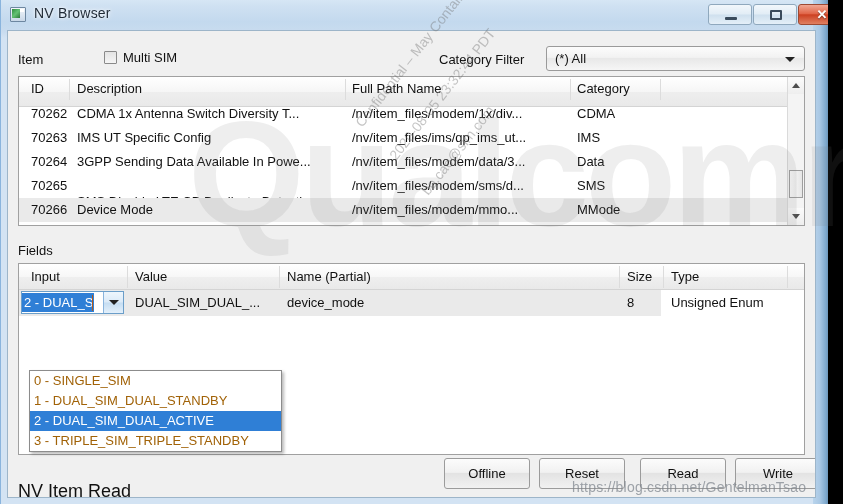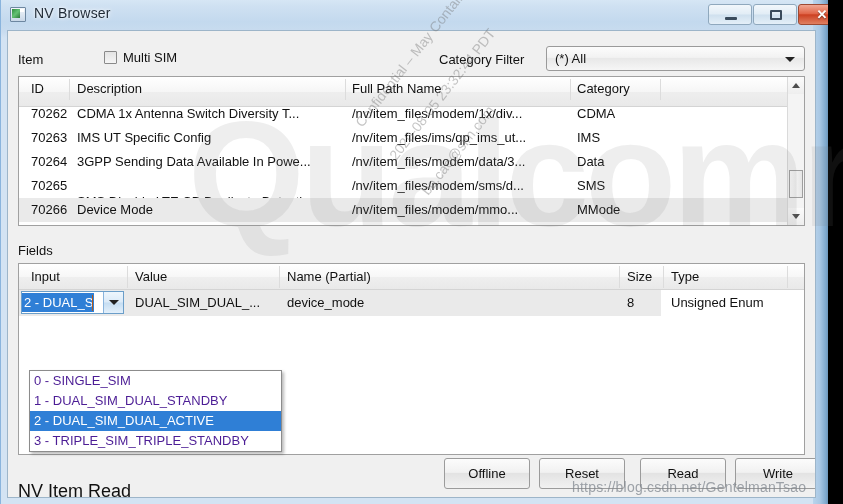--- a/index.html
+++ b/index.html
@@ -292,21 +292,21 @@
     background: #ffffff;
     border: 1px solid #8c8c8c;
     box-sizing: border-box;
     box-shadow: 2px 2px 3px rgba(0,0,0,0.28);
     z-index: 40;
   }
   #dropdown-popup .opt {
     height: 20px; line-height: 20px;
     padding-left: 4px;
     font-size: 13px;
-    color: #4c1d95;
+    color: #a16207;
     white-space: nowrap;
   }
   #dropdown-popup .opt.active {
     background: #2f7fd6;
     color: #ffffff;
   }
 
   
   #status-text { left: 10px; top: 438px; font-size: 18px; margin-top: 12px; }
   .btn {

